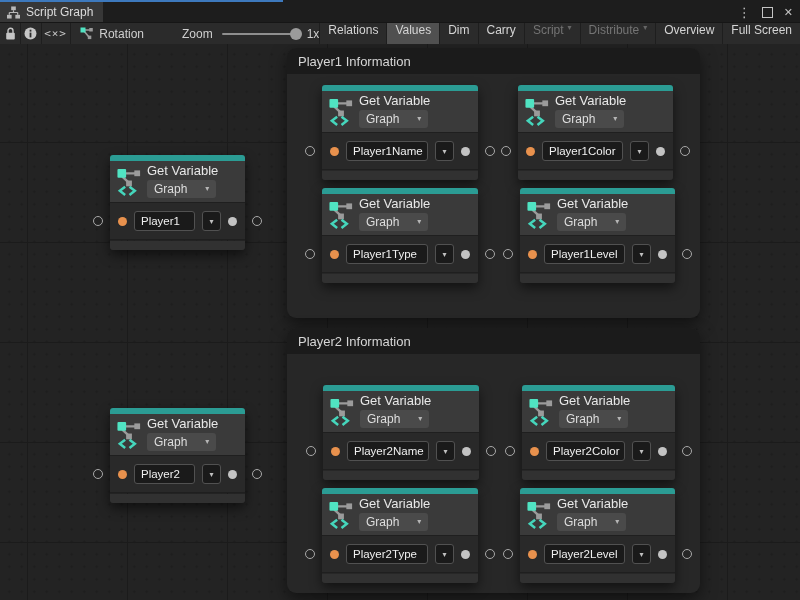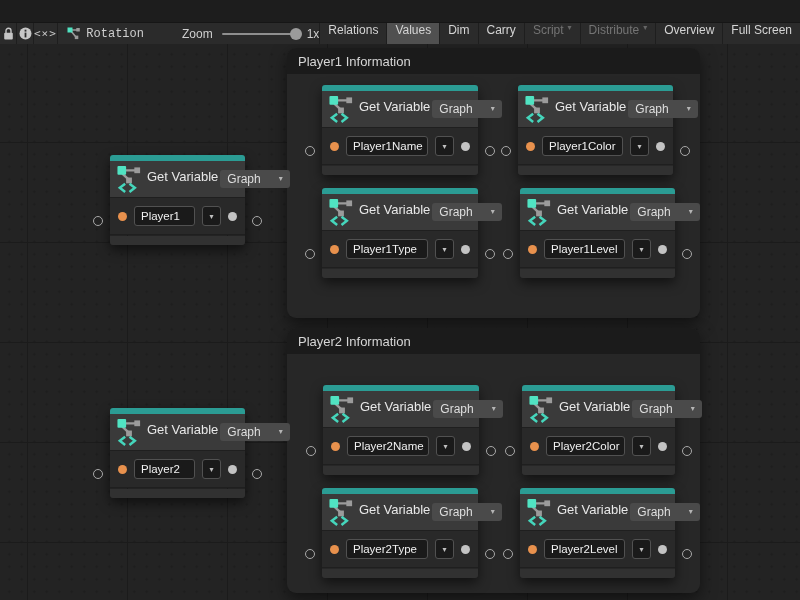--- a/index.html
+++ b/index.html
@@ -27,21 +27,21 @@
   
   .toolbar{
     position:absolute;top:22px;left:0;right:0;height:22px;background:#2b2b2b;
     display:flex;align-items:stretch;font-size:12px;color:#d4d4d4;
     border-top:1px solid #161616;box-sizing:border-box;
   }
   .tb-icon-btn{width:37px;display:flex;align-items:center;justify-content:center;cursor:pointer;}
   .tb-icon-btn.wide{width:52px;}
   .tb-sep{width:1px;background:#1e1e1e;}
   .brackets{font-size:11px;color:#c8c8c8;letter-spacing:1px;font-family:"DejaVu Sans Mono",monospace;}
-  .rotation{display:flex;align-items:center;gap:6px;padding:0 12px 0 10px;color:#cfcfcf;font-family:Liberation Mono, monospace;}
+  .rotation{display:flex;align-items:center;gap:6px;padding:0 12px 0 10px;color:#cfcfcf;}
   .zoom-wrap{display:flex;align-items:center;gap:9px;padding-left:26px;color:#cfcfcf;}
   .zoom-track{position:relative;width:76px;height:2px;background:#8f8f8f;border-radius:1px;}
   .zoom-handle{position:absolute;right:-4px;top:-5px;width:12px;height:12px;border-radius:50%;background:#9b9b9b;}
   .zoom-val{color:#cfcfcf;}
   .tb-right{margin-left:auto;display:flex;align-items:stretch;}
   .tb-btn{display:flex;align-items:flex-start;gap:4px;padding:0 8px;border-left:1px solid #1e1e1e;color:#d4d4d4;white-space:nowrap;cursor:pointer;}
   .tb-btn.active{background:#505050;}
   .tb-btn.disabled{color:#747474;cursor:default;}
   .caret{font-size:8px;color:#9a9a9a;}
   .tb-btn.disabled .caret{color:#666;}
@@ -63,21 +63,21 @@
   .group-header{
     height:26px;background:#1b1b1b;border-radius:9px 9px 0 0;
     display:flex;align-items:center;padding:0 11px;color:#d6d6d6;font-size:13px;
   }
 
   
   .node{position:absolute;border-radius:4px;box-shadow:0 5px 12px rgba(0,0,0,.55);}
   .node-teal{height:6px;background:#2b9c94;border-radius:3px 3px 0 0;}
   .node-header{background:#3a3a3a;display:flex;align-items:center;gap:4px;padding:3px 8px 4px 6px;}
   .node-icon{width:27px;height:29px;flex:none;}
-  .node-head-text{display:flex;flex-direction:row;gap:2px;align-items:flex-start;}
+  .node-head-text{display:flex;flex-direction:column;gap:2px;align-items:flex-start;}
   .node-title{color:#e8e8e8;font-size:13px;line-height:14px;white-space:nowrap;}
   .graph-btn{
     background:#4a4a4a;border-radius:3px;color:#dedede;font-size:12px;line-height:14px;
     padding:2px 7px;display:flex;align-items:center;gap:18px;cursor:pointer;
   }
   .gb-caret{font-size:8px;color:#b5b5b5;}
   .node-body{
     background:#292929;border-top:1px solid #1f1f1f;border-bottom:1px solid #1f1f1f;
     display:flex;align-items:center;gap:7px;padding:8px 8px;
   }
@@ -100,20 +100,37 @@
     background:transparent;cursor:crosshair;
   }
   .port-circle.left{left:-17px;}
   .port-circle.right{right:-17px;}
 </style>
 </head>
 <body>
 
 <div class="window">
 
+  <div class="titlebar">
+    <div class="blue-line"></div>
+    <div class="tab">
+      <svg width="13" height="13" viewBox="0 0 14 14">
+        <rect x="4.5" y="0.5" width="5" height="4" fill="#b8b8b8"></rect>
+        <path d="M7 4.5 V7 M2.5 7 H11.5 M2.5 7 V9.5 M11.5 7 V9.5" stroke="#b8b8b8" stroke-width="1.3" fill="none"></path>
+        <rect x="0" y="9.5" width="5" height="4" fill="#b8b8b8"></rect>
+        <rect x="9" y="9.5" width="5" height="4" fill="#b8b8b8"></rect>
+      </svg>
+      <span>Script Graph</span>
+    </div>
+    <div class="win-controls">
+      <span class="menu-dots">⋮</span>
+      <span class="maxi"></span>
+      <span class="closex">✕</span>
+    </div>
+  </div>
 
   <div class="toolbar">
     <div class="tb-icon-btn">
       <svg width="11" height="13" viewBox="0 0 11 13">
         <path d="M3 6 V3.8 a2.5 2.5 0 0 1 5 0 V6" stroke="#c6c6c6" stroke-width="1.4" fill="none"></path>
         <rect x="1.2" y="5.8" width="8.6" height="6.6" rx="1" fill="#c6c6c6"></rect>
       </svg>
     </div>
     <div class="tb-sep"></div>
     <div class="tb-icon-btn">

